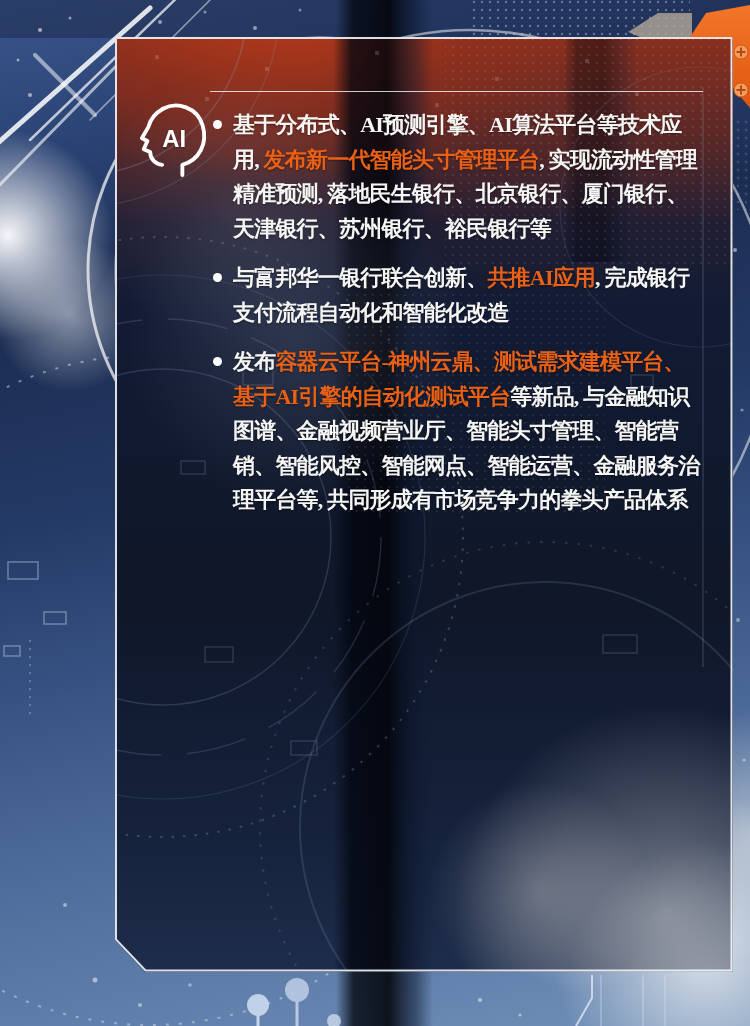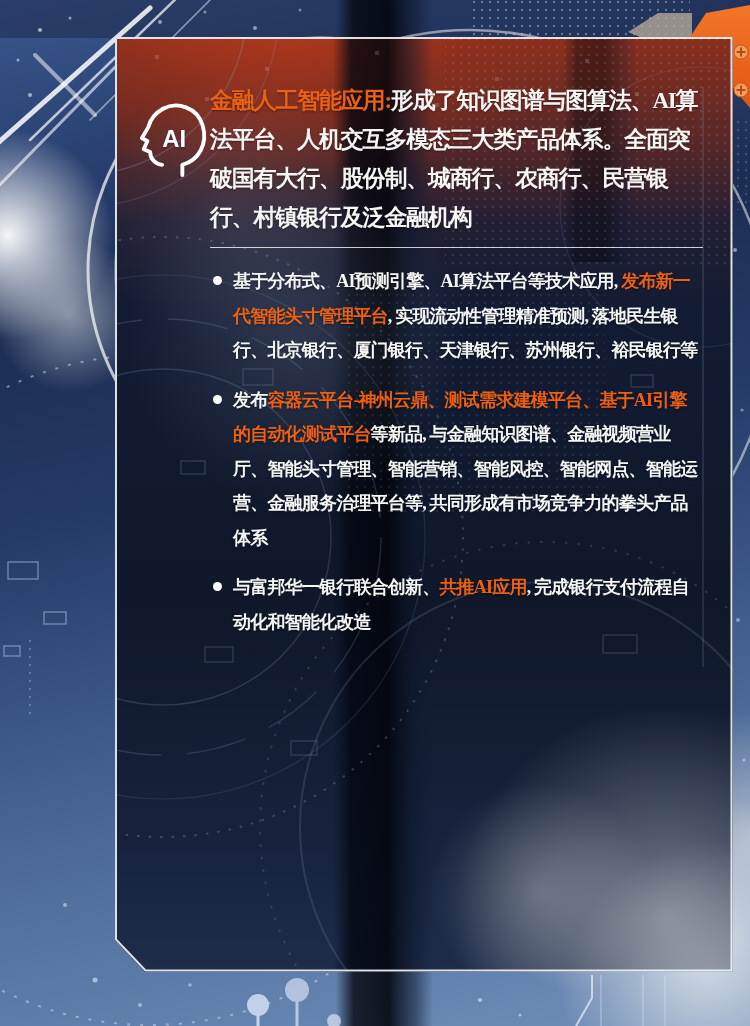--- a/index.html
+++ b/index.html
@@ -32,21 +32,21 @@
   .card-content{
     position:absolute;inset:0;
     padding:44px 30px 0 95px;box-sizing:border-box;
     color:#f5f5f3;font-weight:bold;
     text-shadow:0 1px 2px rgba(0,0,0,.4);
   }
   .ai-icon{position:absolute;left:14px;top:54px;width:92px;height:98px;}
   .heading{font-size:23px;line-height:39px;letter-spacing:-1.2px;}
   .hl{color:#ea6014;}
   .divider{height:1px;background:rgba(255,255,255,.78);margin:10px 0 16px 0;}
-  .bullet-item{position:relative;padding-left:23px;margin-bottom:15px;font-size:18px;line-height:34.5px;letter-spacing:-0.8px;}
+  .bullet-item{position:relative;padding-left:23px;margin-bottom:15px;font-size:22px;line-height:34.5px;letter-spacing:-0.8px;}
   .bullet-item .dot{position:absolute;left:3px;top:12px;width:9px;height:9px;border-radius:50%;background:#fff;}
   .seg{color:#f5f5f3;}
   .seg.hl{color:#ea6014;}
 </style>
 </head>
 <body>
 
 <div class="bg"></div>
 
 <svg class="bg-decor" width="750" height="1026" viewBox="0 0 750 1026">
@@ -223,24 +223,23 @@
   <div class="card-content">
 
     <svg class="ai-icon" viewBox="0 0 100 100">
       <g fill="none" stroke="#ffffff" stroke-width="4.2" stroke-linecap="round" stroke-linejoin="round">
         <path d="M37 16 C52 8 74 14 80 34 C86 54 76 72 58 77 L58 88"></path>
         <path d="M37 16 C28 21 23 28 21 36 L14 48 L20 51 L16 60 L23 63 C23 71 29 76 36 77"></path>
       </g>
       <text x="49" y="58" text-anchor="middle" font-size="26" font-weight="bold" fill="#ffffff" font-family="Liberation Sans, sans-serif">AI</text>
     </svg>
 
-    <div class="heading"><span class="hl">金融人工智能应用:</span><span>形成了知识图谱与图算法、AI算法平台、人机交互多模态三大类产品体系。全面突破国有大行、股份制、城商行、农商行、民营银行、村镇银行及泛金融机构</span></div>
 
     <div class="divider"></div>
 
     <div>
         <div class="bullet-item"><span class="dot"></span><span class="seg">基于分布式、AI预测引擎、AI算法平台等技术应用, </span><span class="seg hl">发布新一代智能头寸管理平台</span><span class="seg">, 实现流动性管理精准预测, 落地民生银行、北京银行、厦门银行、天津银行、苏州银行、裕民银行等</span></div>
+        <div class="bullet-item"><span class="dot"></span><span class="seg">与富邦华一银行联合创新、</span><span class="seg hl">共推AI应用</span><span class="seg">, 完成银行支付流程自动化和智能化改造</span></div>
         <div class="bullet-item"><span class="dot"></span><span class="seg">发布</span><span class="seg hl">容器云平台-神州云鼎、测试需求建模平台、基于AI引擎的自动化测试平台</span><span class="seg">等新品, 与金融知识图谱、金融视频营业厅、智能头寸管理、智能营销、智能风控、智能网点、智能运营、金融服务治理平台等, 共同形成有市场竞争力的拳头产品体系</span></div>
-        <div class="bullet-item"><span class="dot"></span><span class="seg">与富邦华一银行联合创新、</span><span class="seg hl">共推AI应用</span><span class="seg">, 完成银行支付流程自动化和智能化改造</span></div>
       </div>
 
   </div>
 </div>
 
 </body></html>

